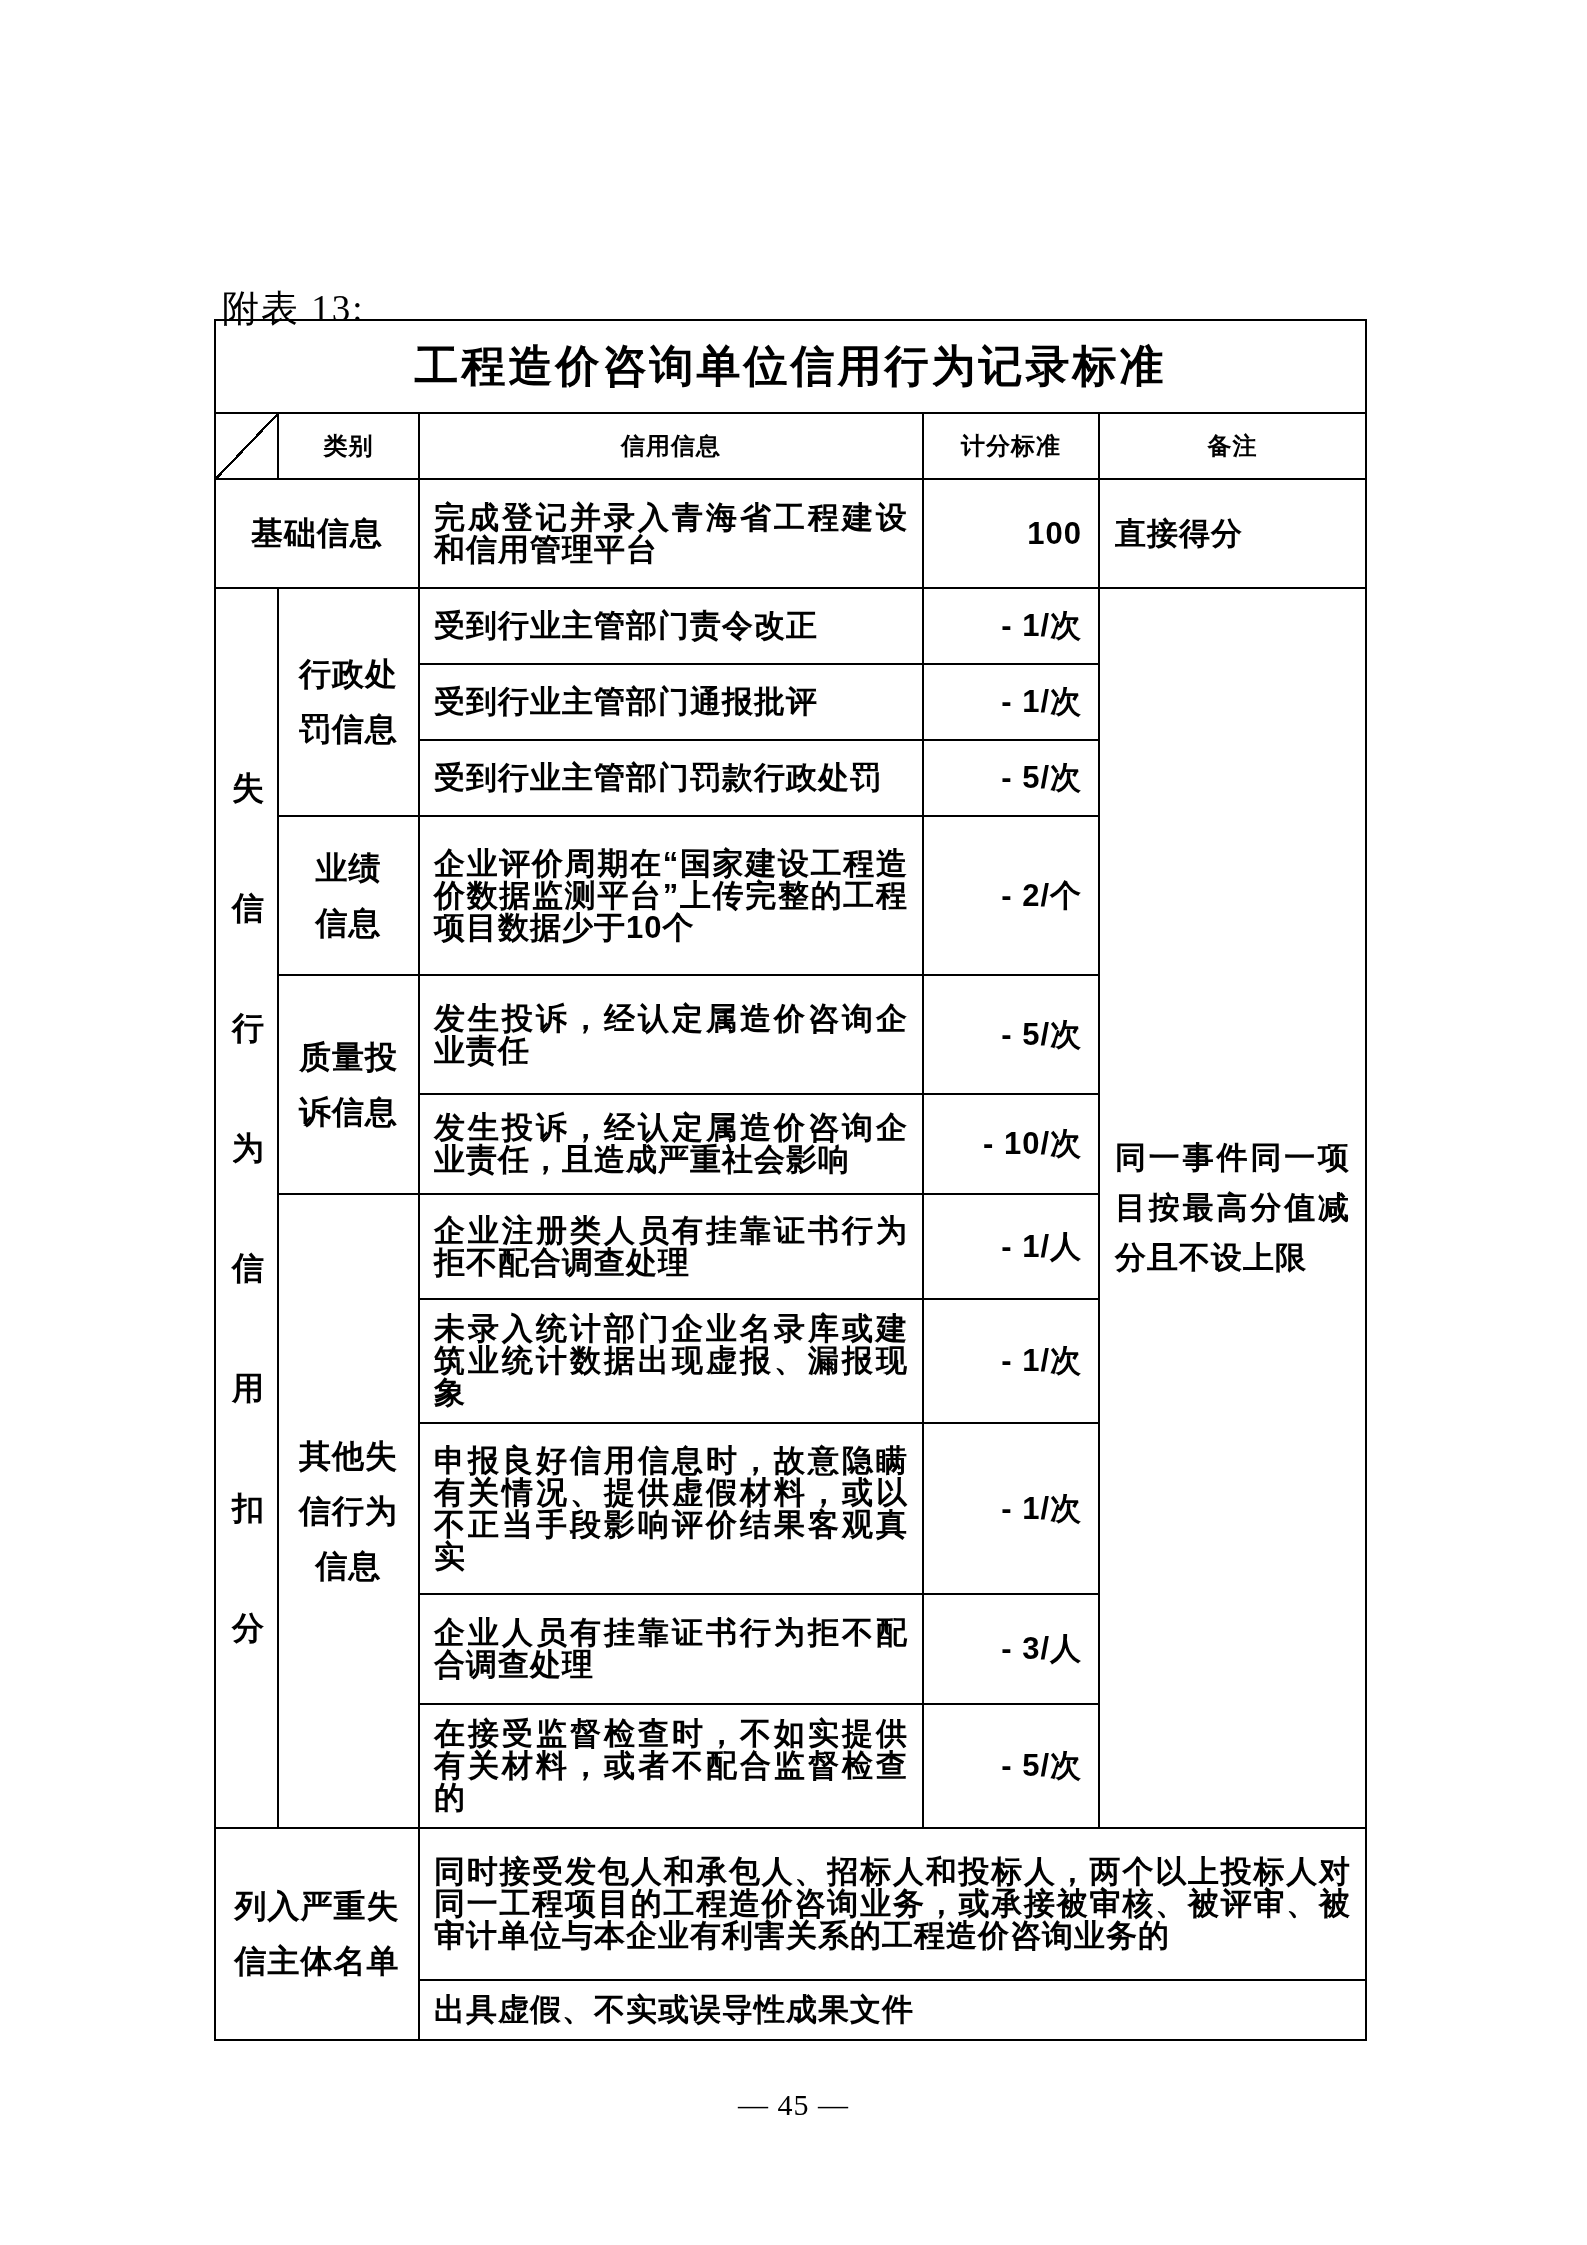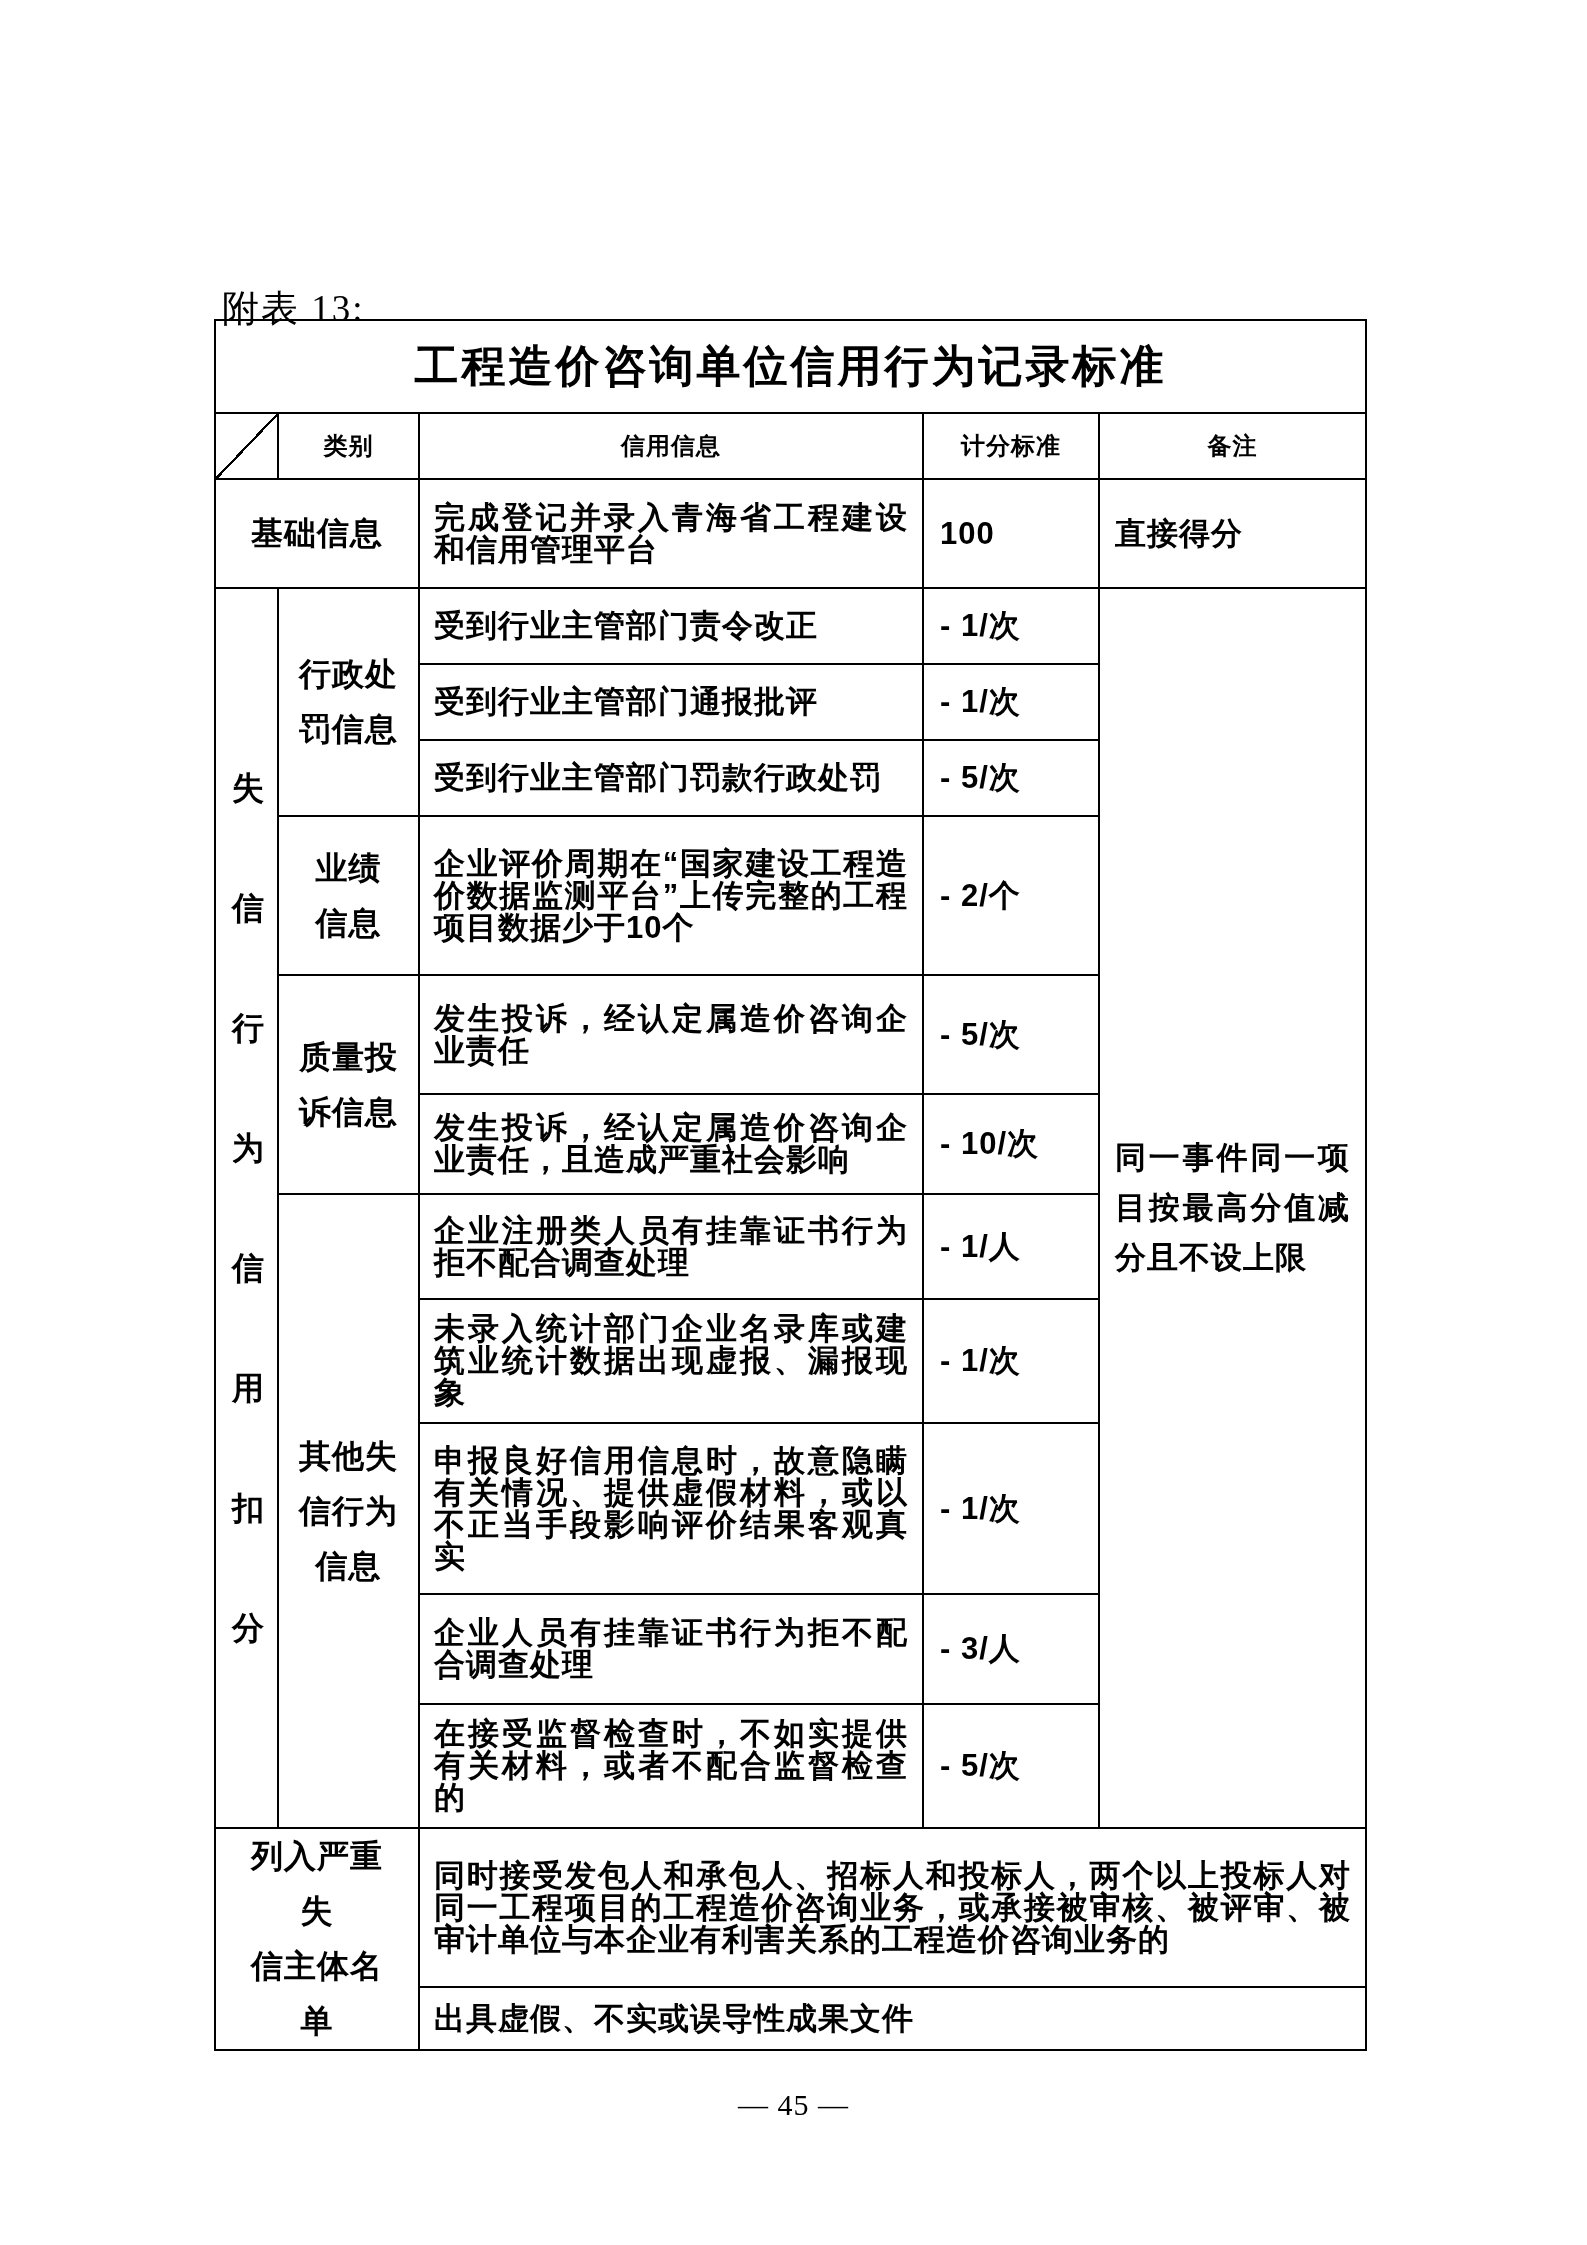--- a/index.html
+++ b/index.html
@@ -25,30 +25,30 @@
   td.title-cell{
     text-align:center;font-size:44px;font-weight:900;letter-spacing:3px;
     font-family:"Liberation Serif","DejaVu Serif",serif;
   }
   td.head-cell{text-align:center;font-size:24px;}
   td.diag-cell{
     background:linear-gradient(to bottom right,
       transparent 0%,transparent 49.2%,#000 49.2%,#000 51.8%,transparent 51.8%,transparent 100%);
   }
   td.cat-cell{
-    text-align:center;white-space:pre-line;line-height:55px;font-size:32px;padding:0 20px;
+    text-align:center;white-space:pre-line;line-height:55px;font-size:32px;padding:0 4px;
   }
   td.vert-cell{
     text-align:center;white-space:pre-line;line-height:120px;font-size:32px;
   }
   td.info-cell{
     text-align:justify;text-justify:inter-character;
     line-height:32px;padding:13px 14px;
   }
-  td.score-cell{text-align:left;font-weight:700;}
+  td.score-cell{text-align:right;font-weight:700;}
   td.remark-cell{
     text-align:justify;text-justify:inter-character;
     line-height:50px;padding:4px 15px;
   }
   .footer-page{
     position:absolute;left:0;top:2088px;width:1587px;text-align:center;
     font-size:30px;font-weight:400;letter-spacing:1px;
     font-family:"Liberation Serif","DejaVu Serif",serif;
   }
 </style>

